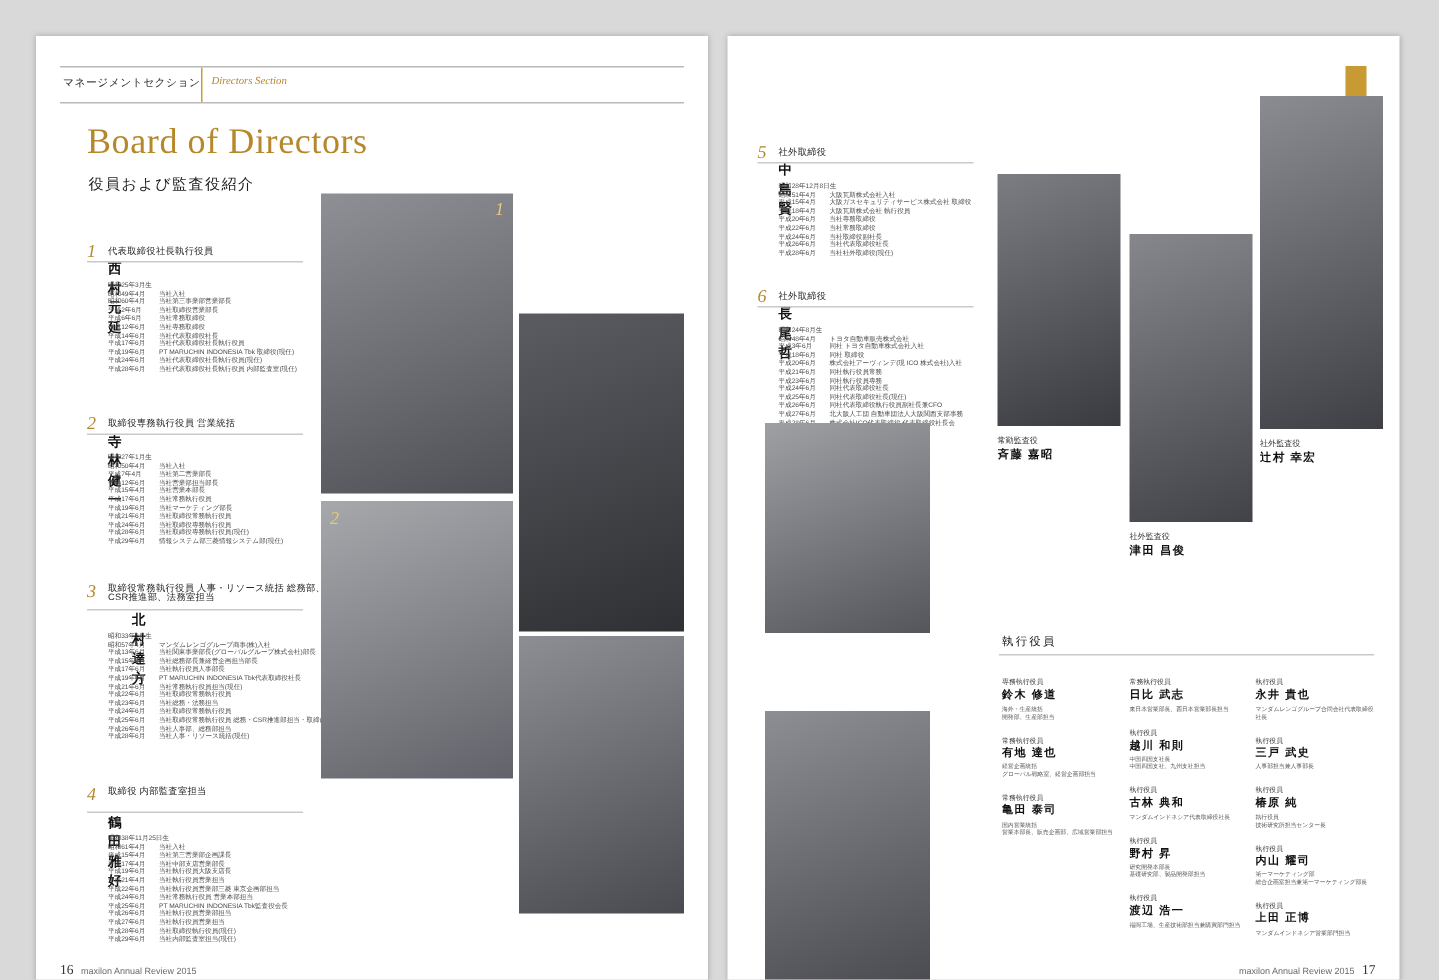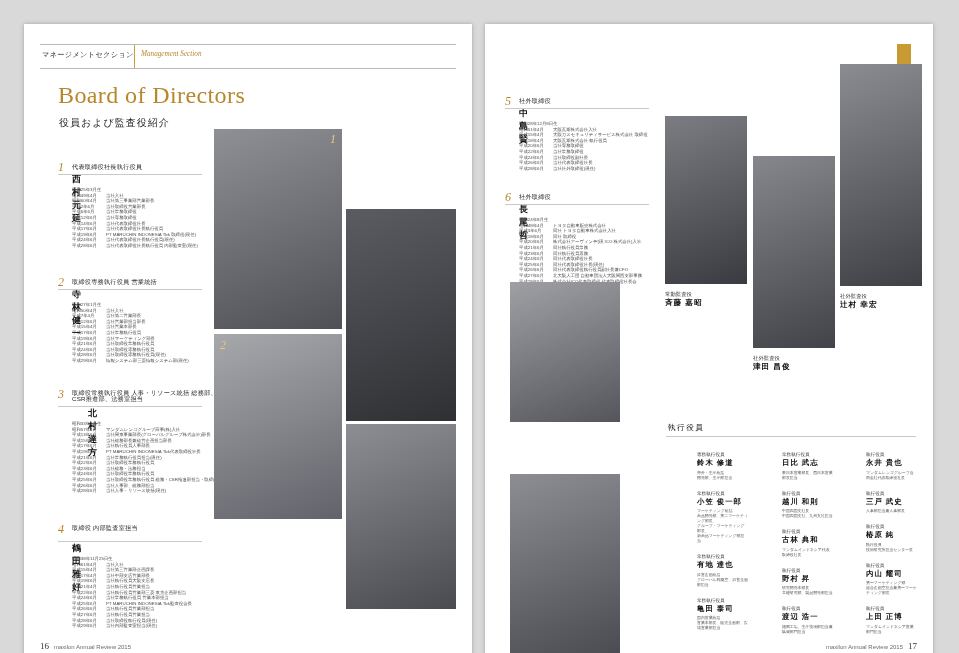--- a/index.html
+++ b/index.html
@@ -37,36 +37,36 @@
   .footer-l{position:absolute;left:16px;bottom:10px;font-size:6px;color:#6b6b6b;}
   .footer-l .pg{font-size:9px;color:#333;font-family:"Liberation Serif",serif;margin-right:5px;}
   .footer-r{position:absolute;right:16px;bottom:10px;font-size:6px;color:#6b6b6b;text-align:right;}
   .footer-r .pg{font-size:9px;color:#333;font-family:"Liberation Serif",serif;margin-left:5px;}
 
   
   .gold-tab{position:absolute;right:22px;top:20px;width:14px;height:34px;background:#c79a34;}
   .cap{position:absolute;font-size:5.4px;color:#333;line-height:8px;}
   .cap .nm{display:block;font-size:7.6px;color:#111;letter-spacing:1px;margin-top:1px;font-weight:bold;}
   .exec-col{position:absolute;top:428px;width:80px;}
-  .ex{margin-bottom:11px;margin-left:29px;}
+  .ex{margin-bottom:11px;}
   .ex .ro{font-size:4.6px;color:#3a3a3a;}
   .ex .nm{font-size:7.4px;color:#111;letter-spacing:1px;margin-top:1px;font-weight:bold;}
   .ex .ds{font-size:3.9px;color:#555;line-height:5px;margin-top:1.5px;}
 </style>
 </head>
 <body>
 
 <div class="spread">
 
   <div class="page page-left">
     <div class="hdr-rule"></div>
     <div class="hdr-rule2"></div>
     <div class="hdr-jp">マネージメントセクション</div>
     <div class="hdr-div"></div>
-    <div class="hdr-en">Management Section</div>
+    <div class="hdr-en">Directors Section</div>
 
     <div class="title-en">Board of Directors</div>
     <div class="title-jp">役員および監査役紹介</div>
 
     <div class="bio" style="left:34px;top:138px;">
       <span class="num">1</span>
       <span class="role">代表取締役社長執行役員</span>
       <span class="name">西村 元延</span>
       <div class="rule"></div>
       <div class="rows">
@@ -449,30 +449,20 @@
         <div class="ex">
           <div class="ro">専務執行役員</div>
           <div class="nm">鈴木 修道</div>
           <div class="ds">
             <div>海外・生産統括</div>
             <div>開発部、生産部担当</div>
           </div>
         </div>
         <div class="ex">
           <div class="ro">常務執行役員</div>
-          <div class="nm">小笠 俊一郎</div>
-          <div class="ds">
-            <div>マーケティング統括</div>
-            <div>商品開発部、第二マーケティング部長、</div>
-            <div>グループ・マーケティング部長、</div>
-            <div>新商品マーケティング部担当</div>
-          </div>
-        </div>
-        <div class="ex">
-          <div class="ro">常務執行役員</div>
           <div class="nm">有地 達也</div>
           <div class="ds">
             <div>経営企画統括</div>
             <div>グローバル戦略室、経営企画部担当</div>
           </div>
         </div>
         <div class="ex">
           <div class="ro">常務執行役員</div>
           <div class="nm">亀田 泰司</div>
           <div class="ds">

